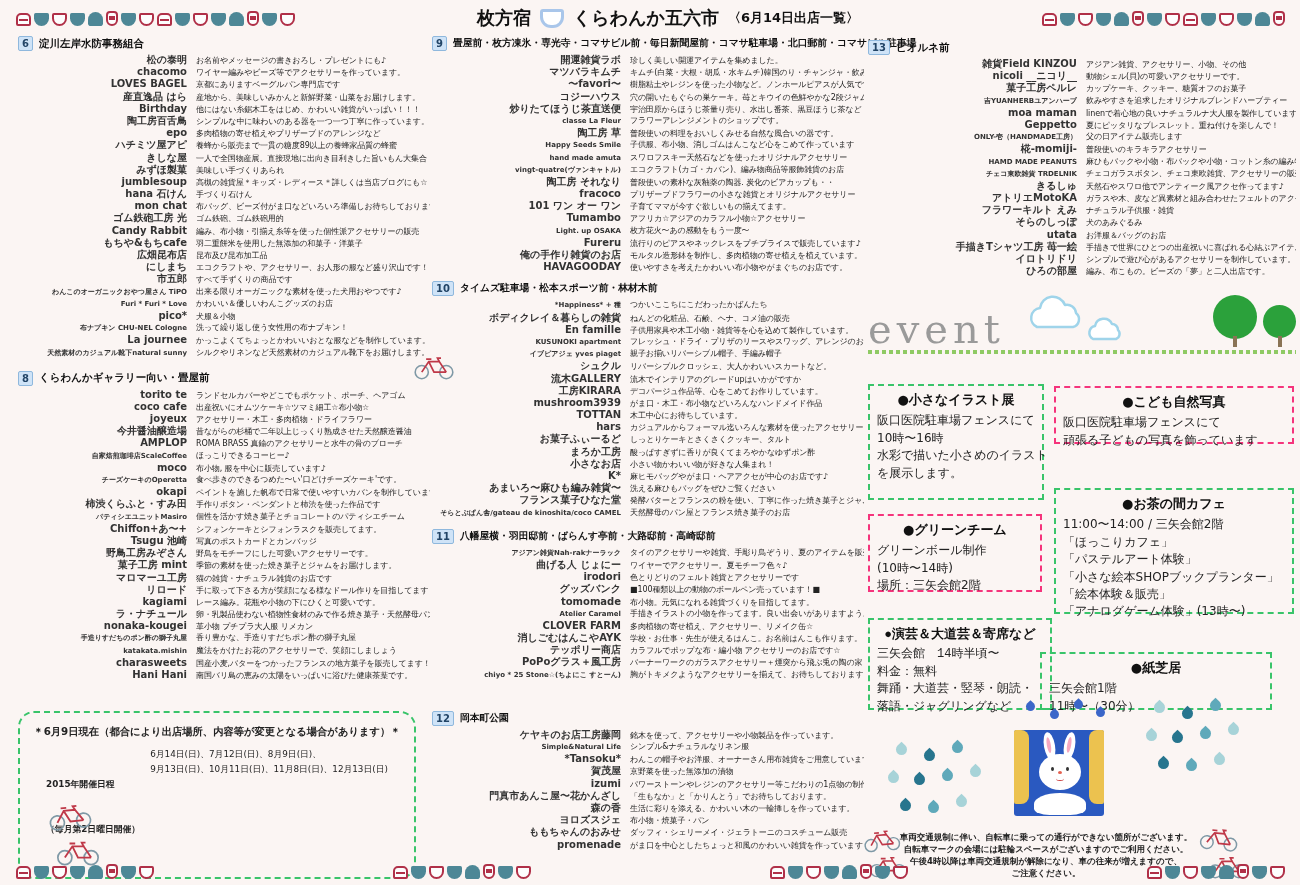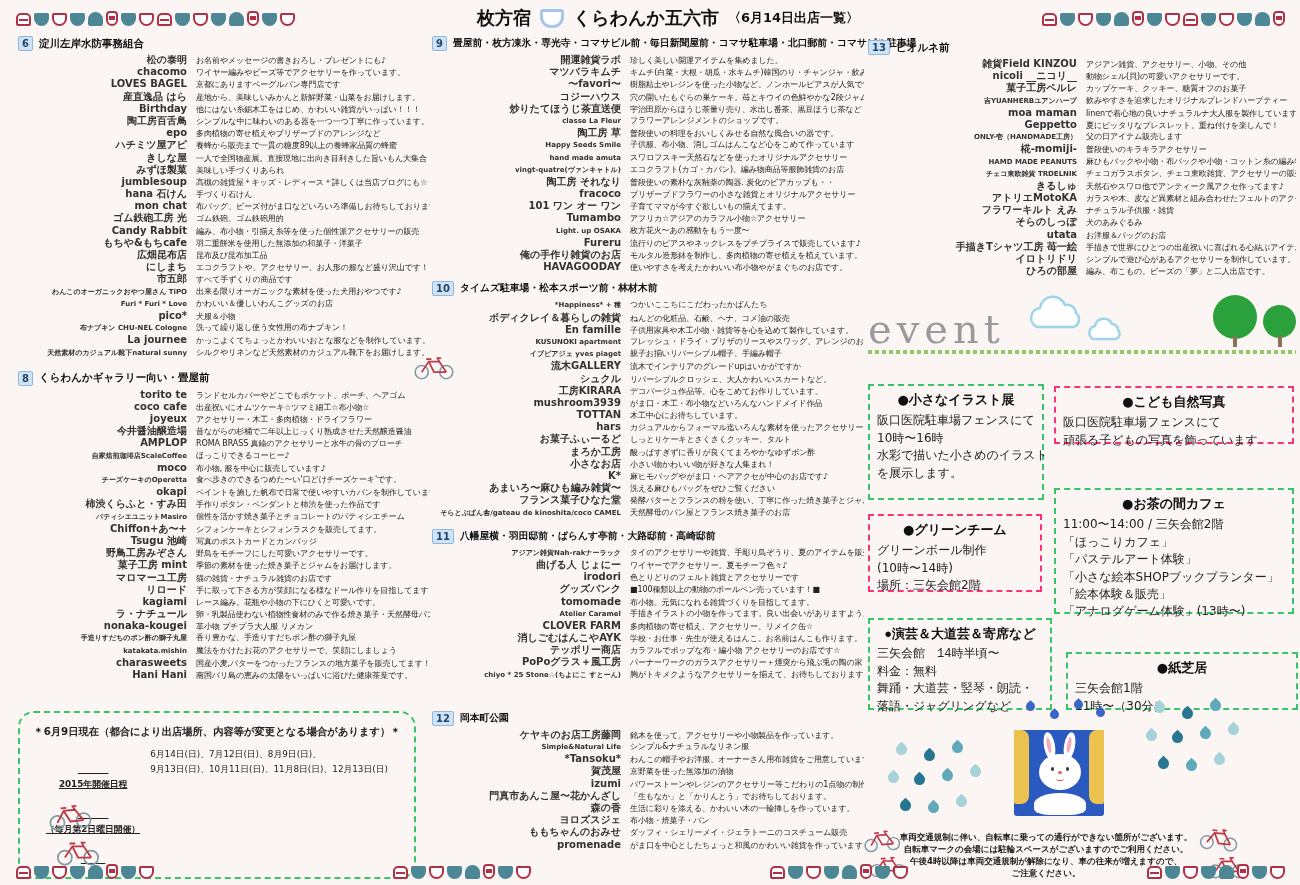--- a/index.html
+++ b/index.html
@@ -38,21 +38,21 @@
   .col-left .vname{width:178px;}
   .col-mid .vname{width:198px;}
   .col-right .vname{width:218px;}
   .vname.sm{font-size:7px;}
   .vdesc{font-size:8px;white-space:nowrap;overflow:hidden;color:#222;letter-spacing:-0.1px;}
   .mt10{margin-top:10px;} .mt8{margin-top:8px;} .mt12{margin-top:12px;} .mt30{margin-top:30px;}
   
   .date-box{border:2px dashed #39c46a;border-radius:16px;padding:12px 10px 10px;margin-top:30px;width:398px;box-sizing:border-box;}
   .date-title{font-weight:bold;font-size:10.3px;text-align:center;margin-bottom:8px;white-space:nowrap;}
   .date-row{display:flex;gap:10px;justify-content:center;font-size:8.8px;}
-  .date-label{font-weight:bold;text-align:center;line-height:1.7;white-space:pre;text-decoration:underline;}
+  .date-label{font-weight:bold;text-align:left;line-height:1.7;white-space:pre;}
   .date-vals{line-height:1.7;}
   
   .event-strip{display:flex;align-items:flex-end;gap:10px;margin-top:14px;height:56px;}
   .event-word{font-family:"DejaVu Serif","Liberation Serif",serif;font-size:40px;color:#9a9a9a;letter-spacing:5px;line-height:0.9;}
   .trees{display:flex;align-items:flex-end;gap:6px;margin-left:auto;}
   .tree{position:relative;}
   .tree .crown{border-radius:50%;background:#2ba13b;}
   .tree .trunk{position:absolute;left:50%;bottom:0;width:4px;height:11px;background:#8a7355;transform:translateX(-50%);}
   .tree.big{width:44px;height:52px;} .tree.big .crown{width:44px;height:44px;}
   .tree.small{width:33px;height:42px;} .tree.small .crown{width:33px;height:33px;}
@@ -61,21 +61,21 @@
   .ev-box{position:absolute;border:2px dashed;padding:5px 7px;box-sizing:border-box;}
   .ev-box.green{border-color:#39c46a;}
   .ev-box.pink{border-color:#f5347c;}
   .ev-title{text-align:center;font-weight:bold;font-size:13px;margin-bottom:3px;color:#111;white-space:nowrap;}
   .ev-line{font-size:12px;line-height:1.45;color:#222;white-space:nowrap;}
   .b1{left:0;top:28px;width:176px;height:116px;}
   .b2{left:186px;top:30px;width:240px;height:58px;}
   .b3{left:0;top:158px;width:174px;height:78px;}
   .b4{left:186px;top:132px;width:240px;height:126px;}
   .b5{left:0;top:262px;width:184px;height:92px;font-family:Liberation Mono, monospace;}
-  .b6{left:198px;top:296px;width:232px;height:58px;}
+  .b6{left:172px;top:296px;width:232px;height:58px;}
   
   .cluster{position:absolute;width:100px;height:80px;}
   .drop{position:absolute;width:11px;height:11px;border-radius:0 50% 50% 50%;transform:rotate(45deg);}
   .cluster .drop:nth-child(3n+1){background:#a7d3d8;}
   .cluster .drop:nth-child(3n+2){background:#27758e;}
   .cluster .drop:nth-child(3n){background:#5fa9ba;}
   .cluster .drop:nth-child(1){left:8px;top:2px;}  .cluster .drop:nth-child(2){left:36px;top:8px;}
   .cluster .drop:nth-child(3){left:64px;top:0;}   .cluster .drop:nth-child(4){left:0;top:30px;}
   .cluster .drop:nth-child(5){left:26px;top:32px;}.cluster .drop:nth-child(6){left:54px;top:28px;}
   .cluster .drop:nth-child(7){left:82px;top:24px;}.cluster .drop:nth-child(8){left:12px;top:58px;}
@@ -557,27 +557,27 @@
             <span class="vname sm">KUSUNOKI apartment</span>
             <span class="vdesc">フレッシュ・ドライ・プリザのリースやスワッグ、アレンジのお店</span>
           </div>
 
           <div class="vrow">
             <span class="vname sm">イブピアジェ yves piaget</span>
             <span class="vdesc">親子お揃いリバーシブル帽子、手編み帽子</span>
           </div>
 
           <div class="vrow">
+            <span class="vname">シュクル</span>
+            <span class="vdesc">リバーシブルクロッシェ、大人かわいいスカートなど。</span>
+          </div>
+
+          <div class="vrow">
             <span class="vname">流木GALLERY</span>
             <span class="vdesc">流木でインテリアのグレードupはいかがですか</span>
-          </div>
-
-          <div class="vrow">
-            <span class="vname">シュクル</span>
-            <span class="vdesc">リバーシブルクロッシェ、大人かわいいスカートなど。</span>
           </div>
 
           <div class="vrow">
             <span class="vname">工房KIRARA</span>
             <span class="vdesc">デコパージュ作品等、心をこめてお作りしています。</span>
           </div>
 
           <div class="vrow">
             <span class="vname">mushroom3939</span>
             <span class="vdesc">がま口・木工・布小物などいろんなハンドメイド作品</span>

